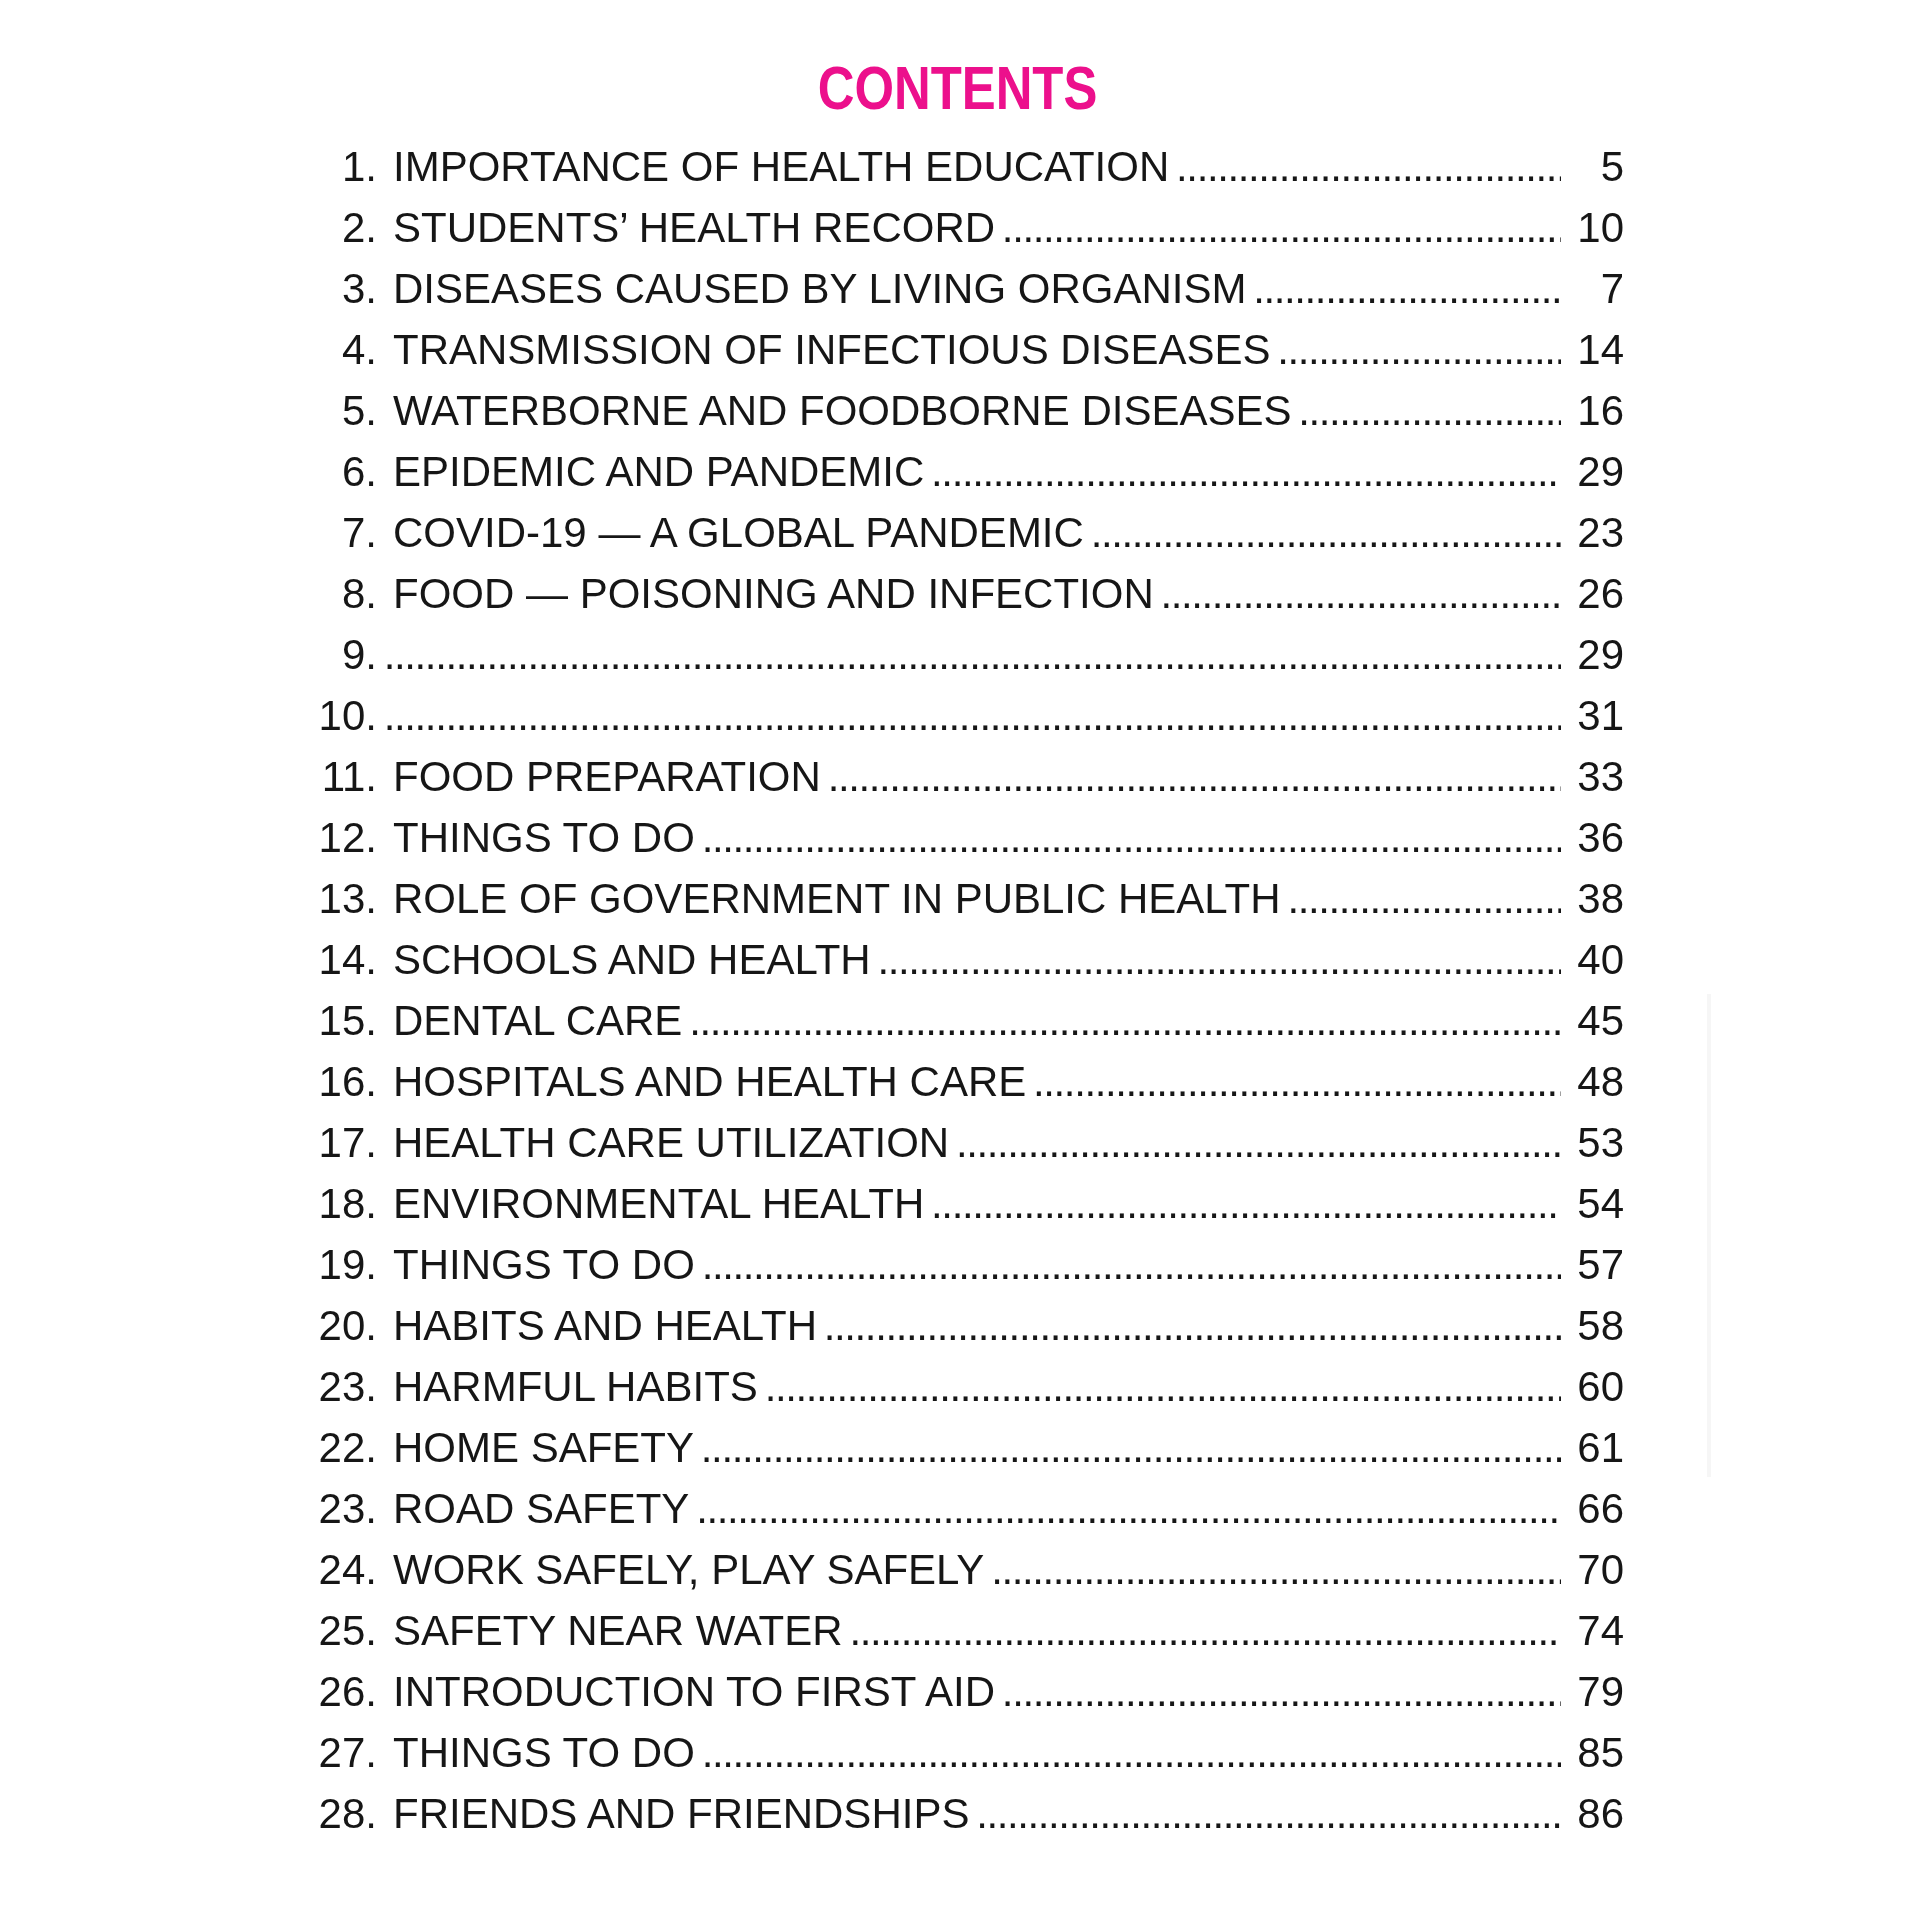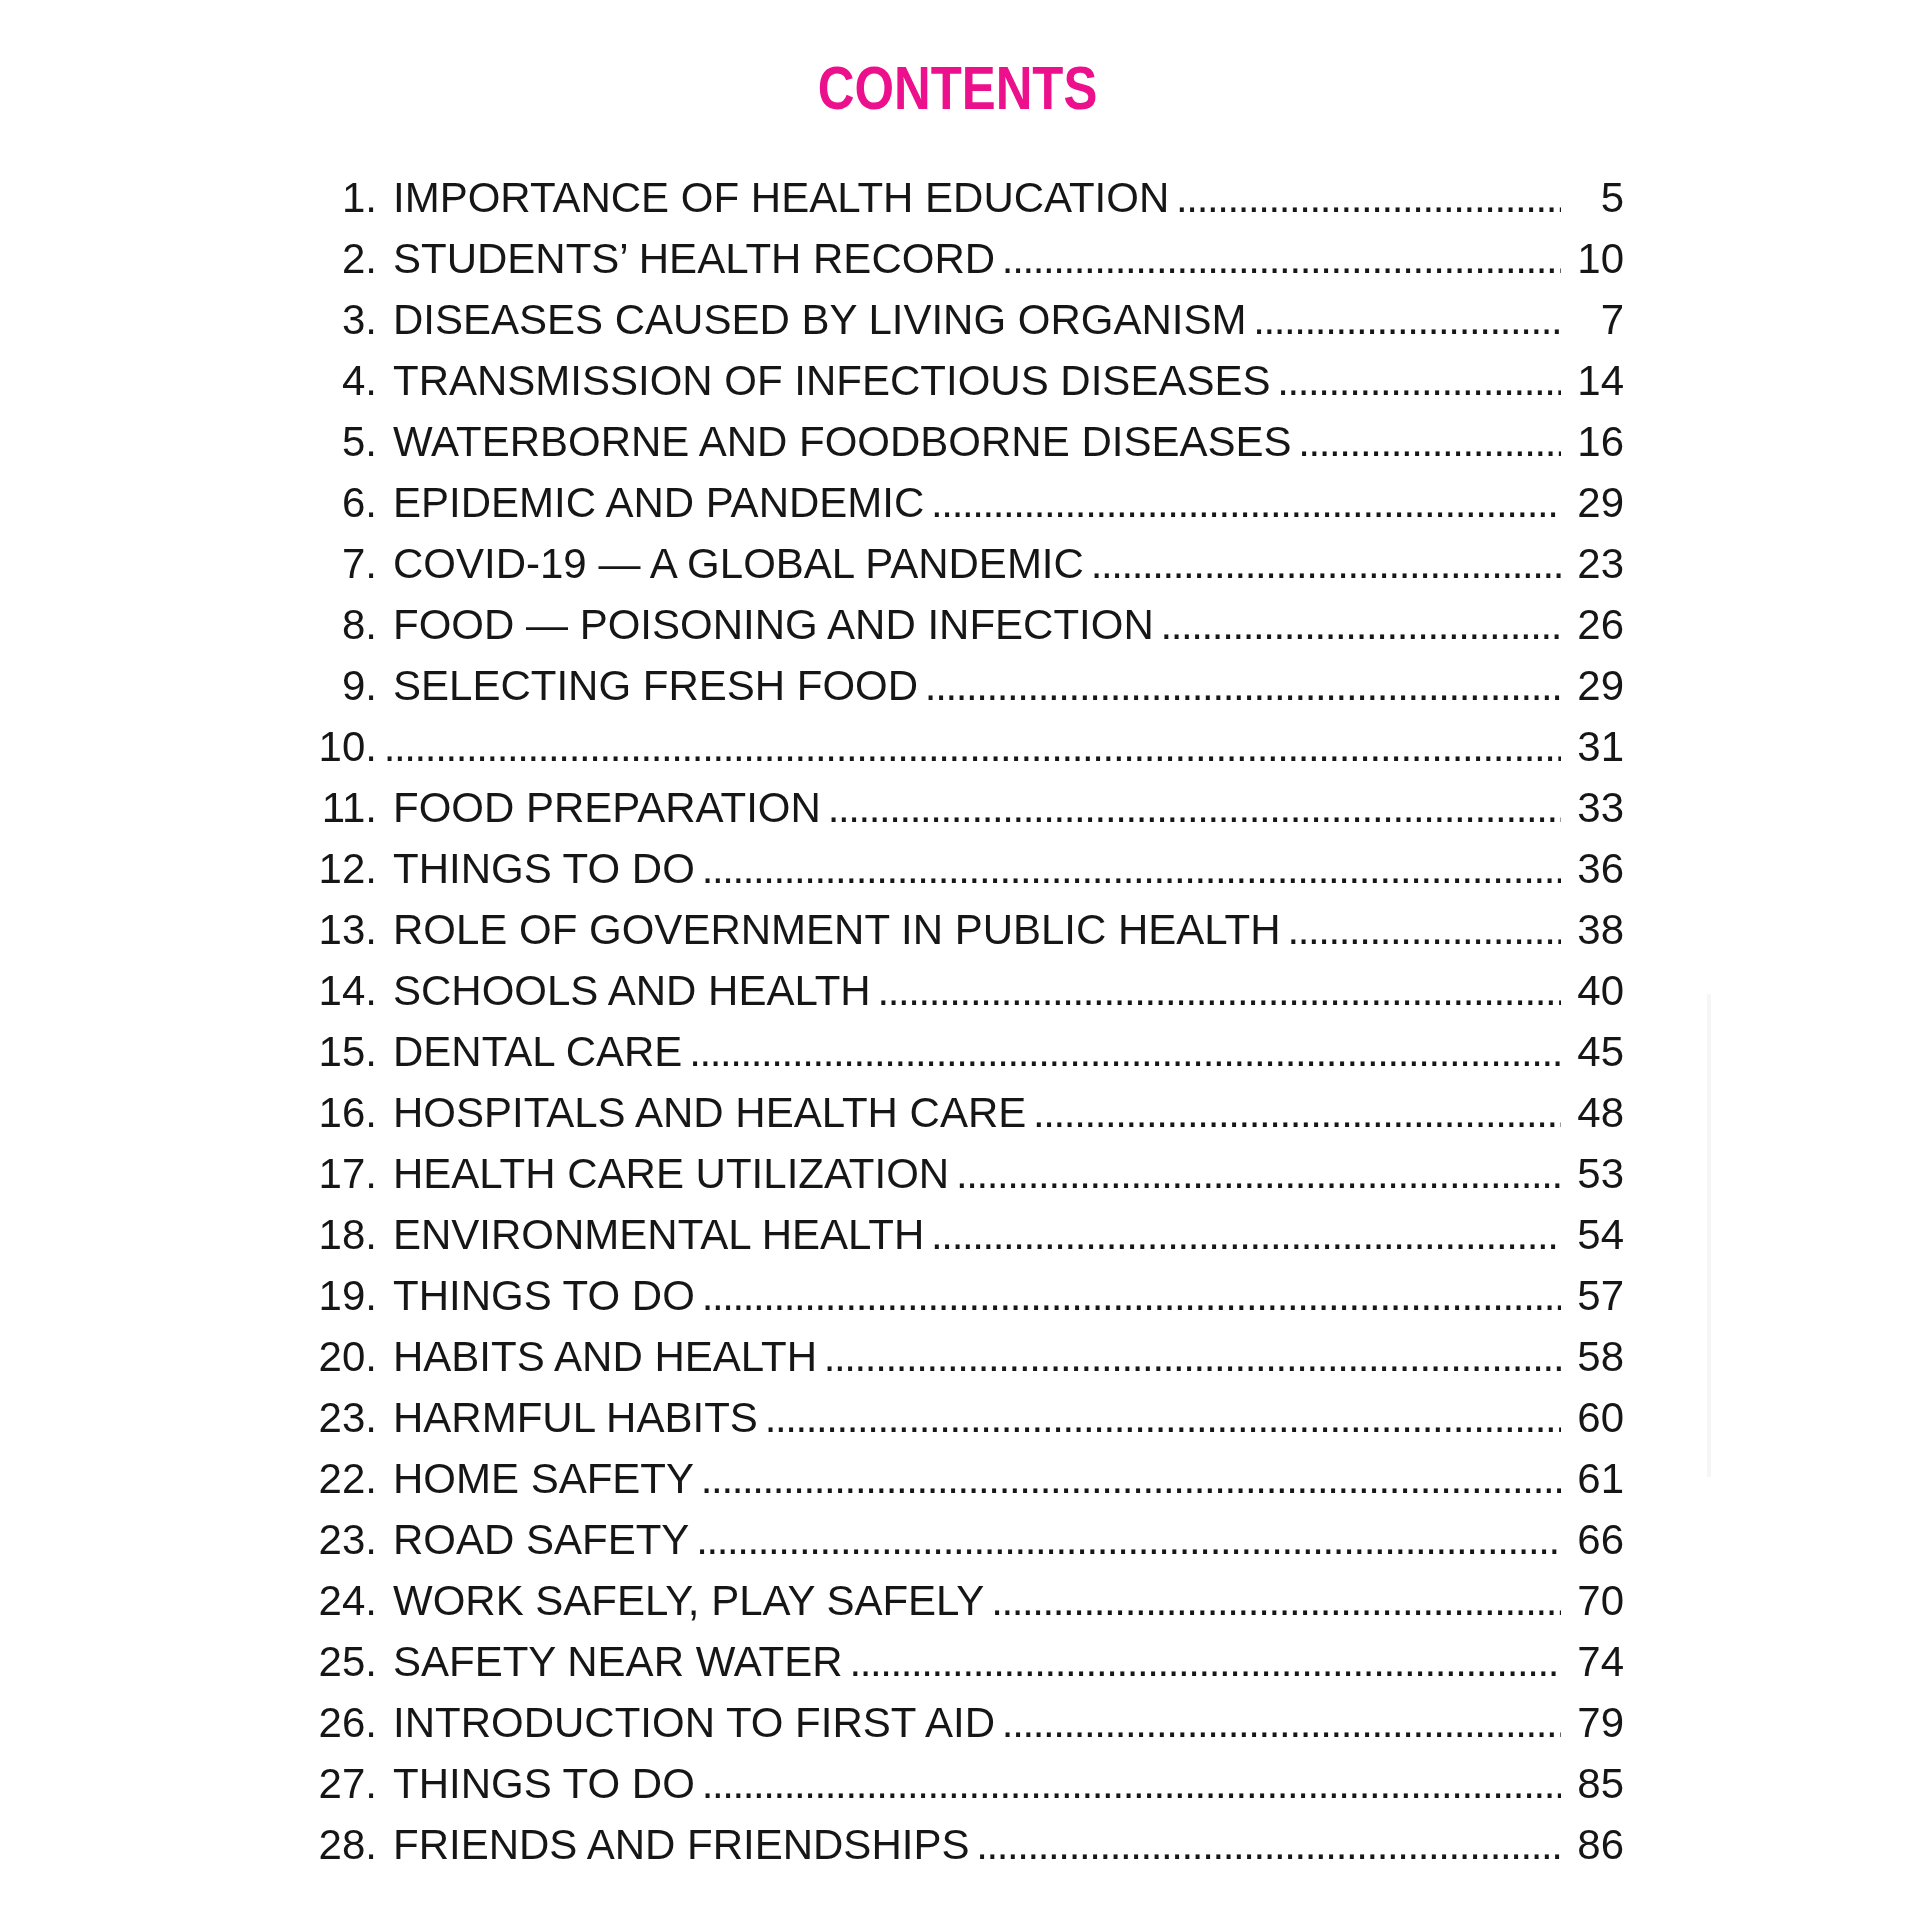--- a/index.html
+++ b/index.html
@@ -16,21 +16,21 @@
   }
   .page {
     position: relative;
     width: 1931px;
     height: 1931px;
     box-sizing: border-box;
     padding: 56px 307px 0 290px;
   }
   .title-wrap {
     text-align: center;
-    margin: 0 0 47px 0;
+    margin: 0 0 16px 0;
     line-height: 64px;
     height: 64px;
   }
   .title-text {
     display: inline-block;
     font-weight: bold;
     font-size: 62px;
     line-height: 64px;
     letter-spacing: 0px;
     transform: scaleX(0.82);
@@ -133,21 +133,20 @@
     <span class="pg">23</span>
   </div>
       <div class="row">
     <span class="num">8.</span>
     <span class="entry-title">FOOD — POISONING AND INFECTION</span>
     <span class="leader"></span>
     <span class="pg">26</span>
   </div>
       <div class="row">
     <span class="num">9.</span>
-    <span class="entry-title">SELECTING FRESH FOOD</span>
     <span class="leader"></span>
     <span class="pg">29</span>
   </div>
       <div class="row">
     <span class="num">10.</span>
     <span class="leader"></span>
     <span class="pg">31</span>
   </div>
       <div class="row">
     <span class="num">11.</span>

